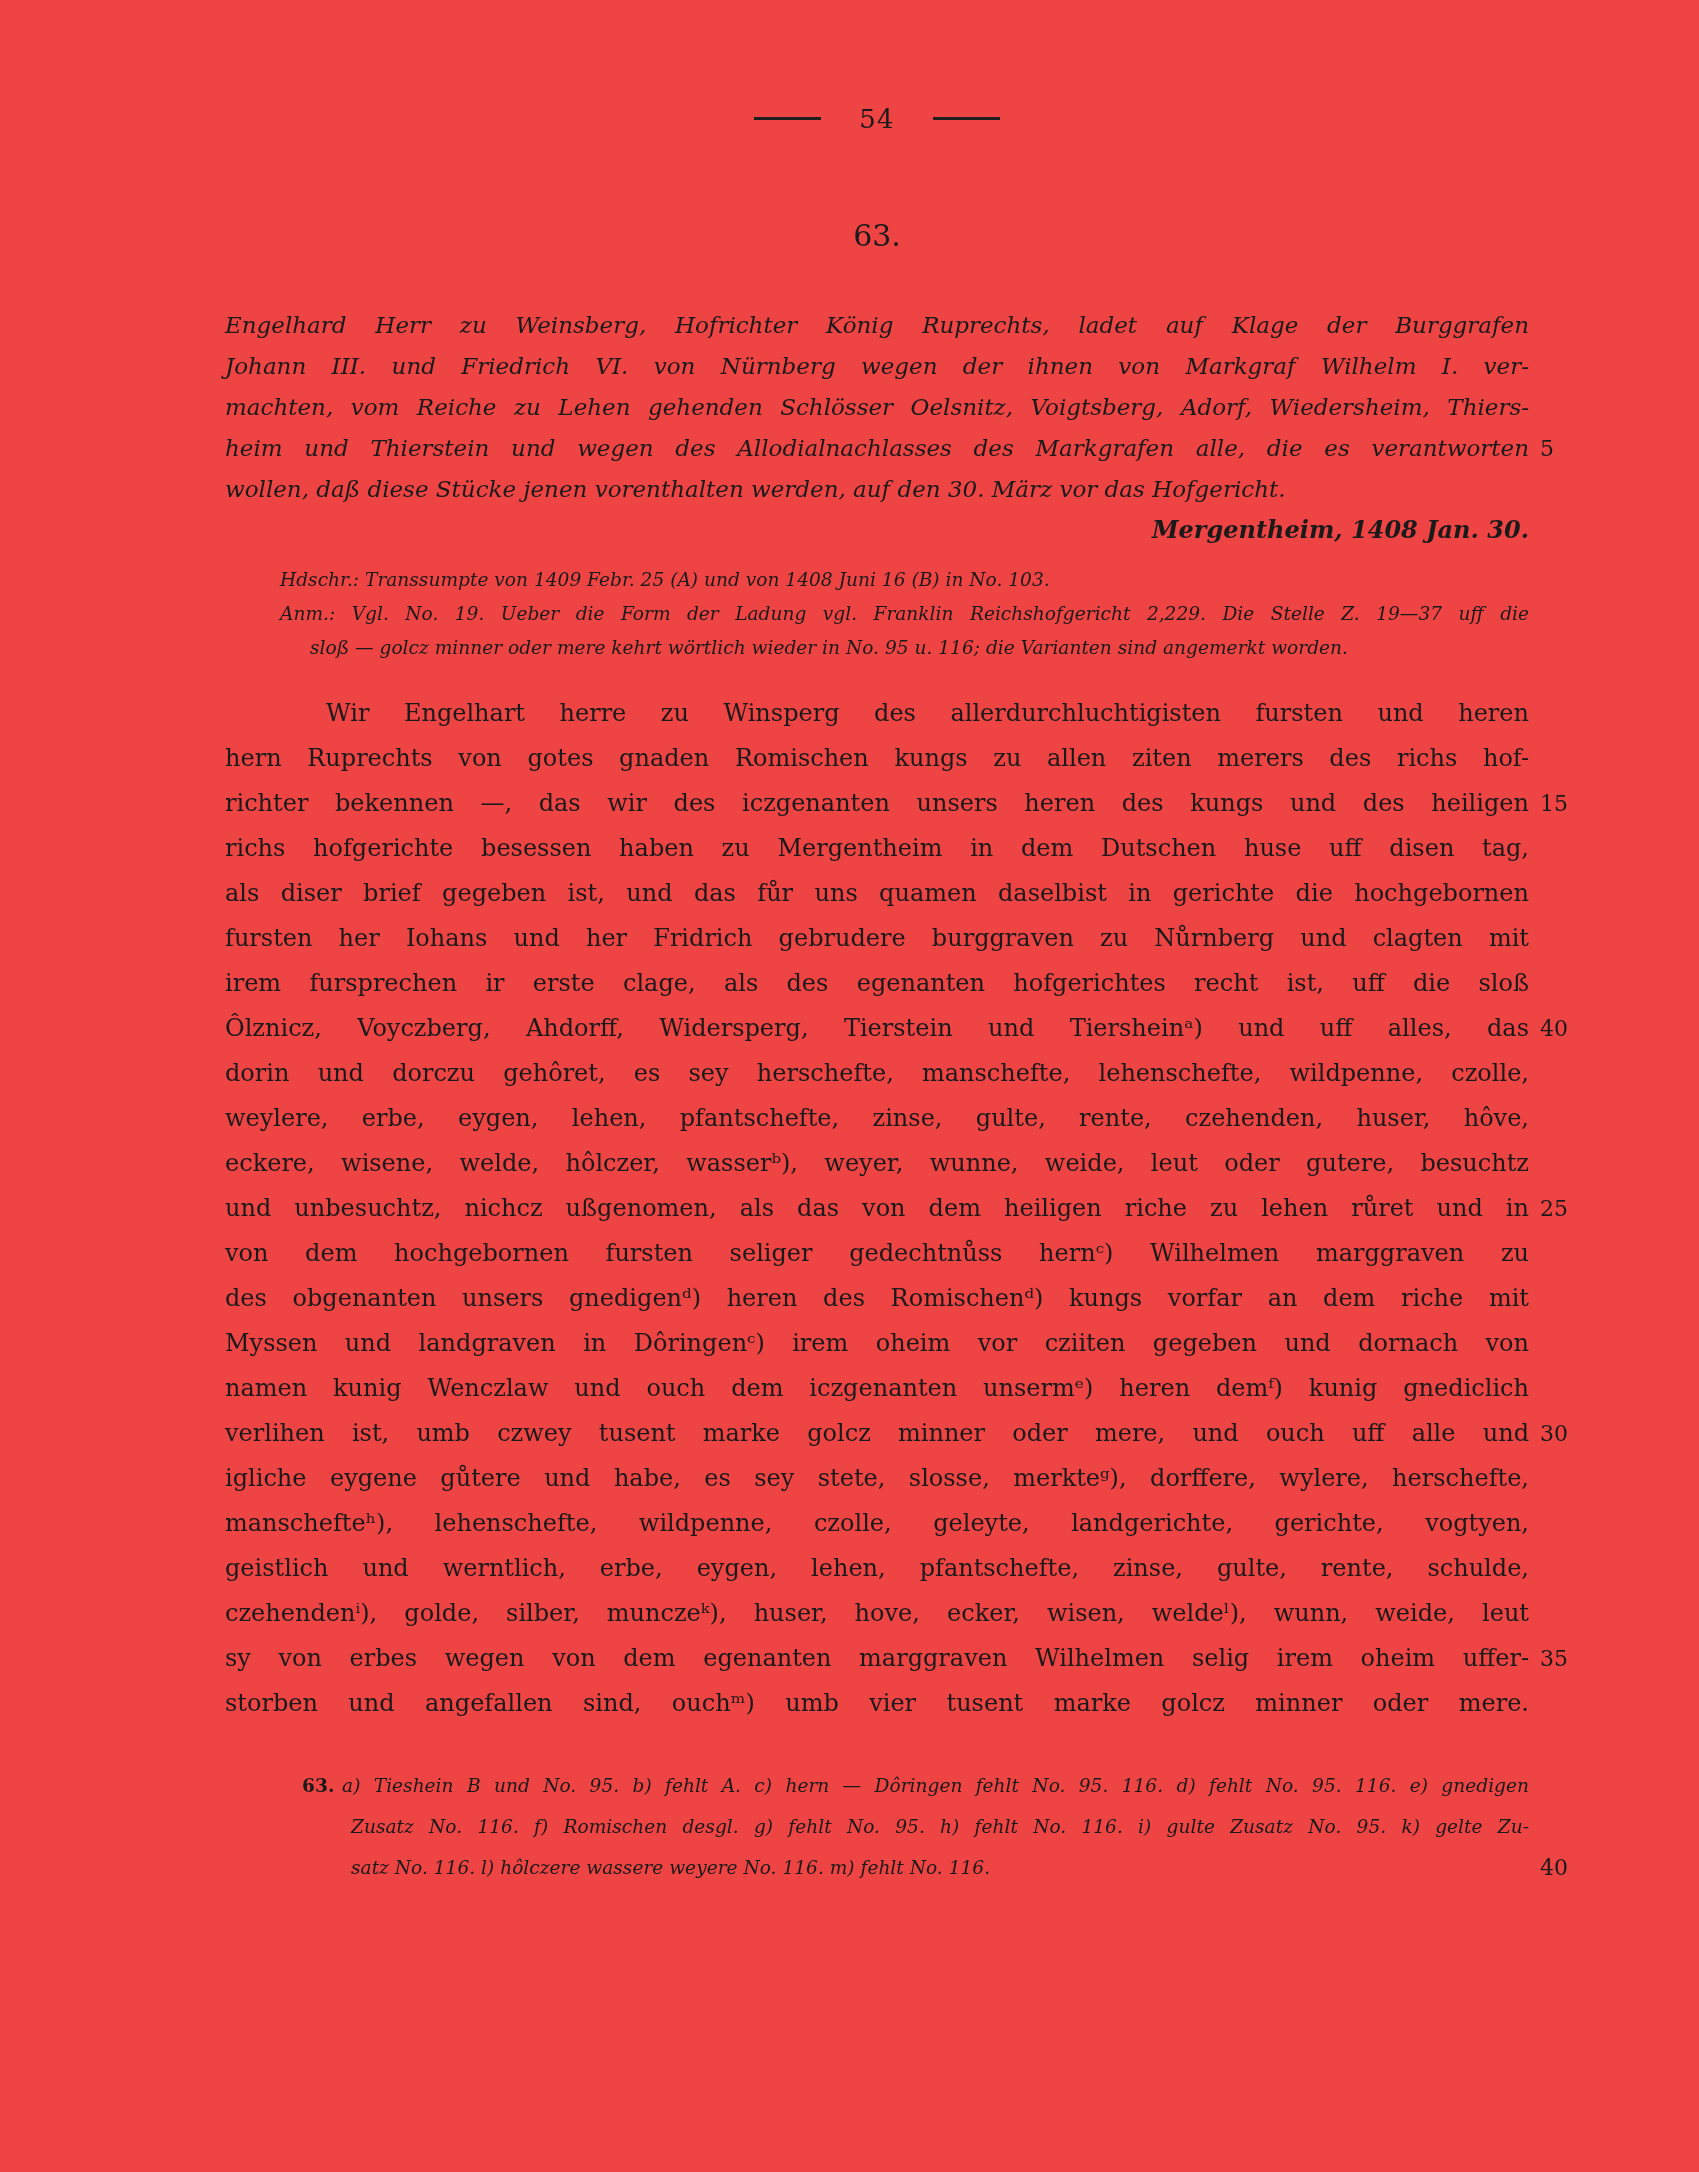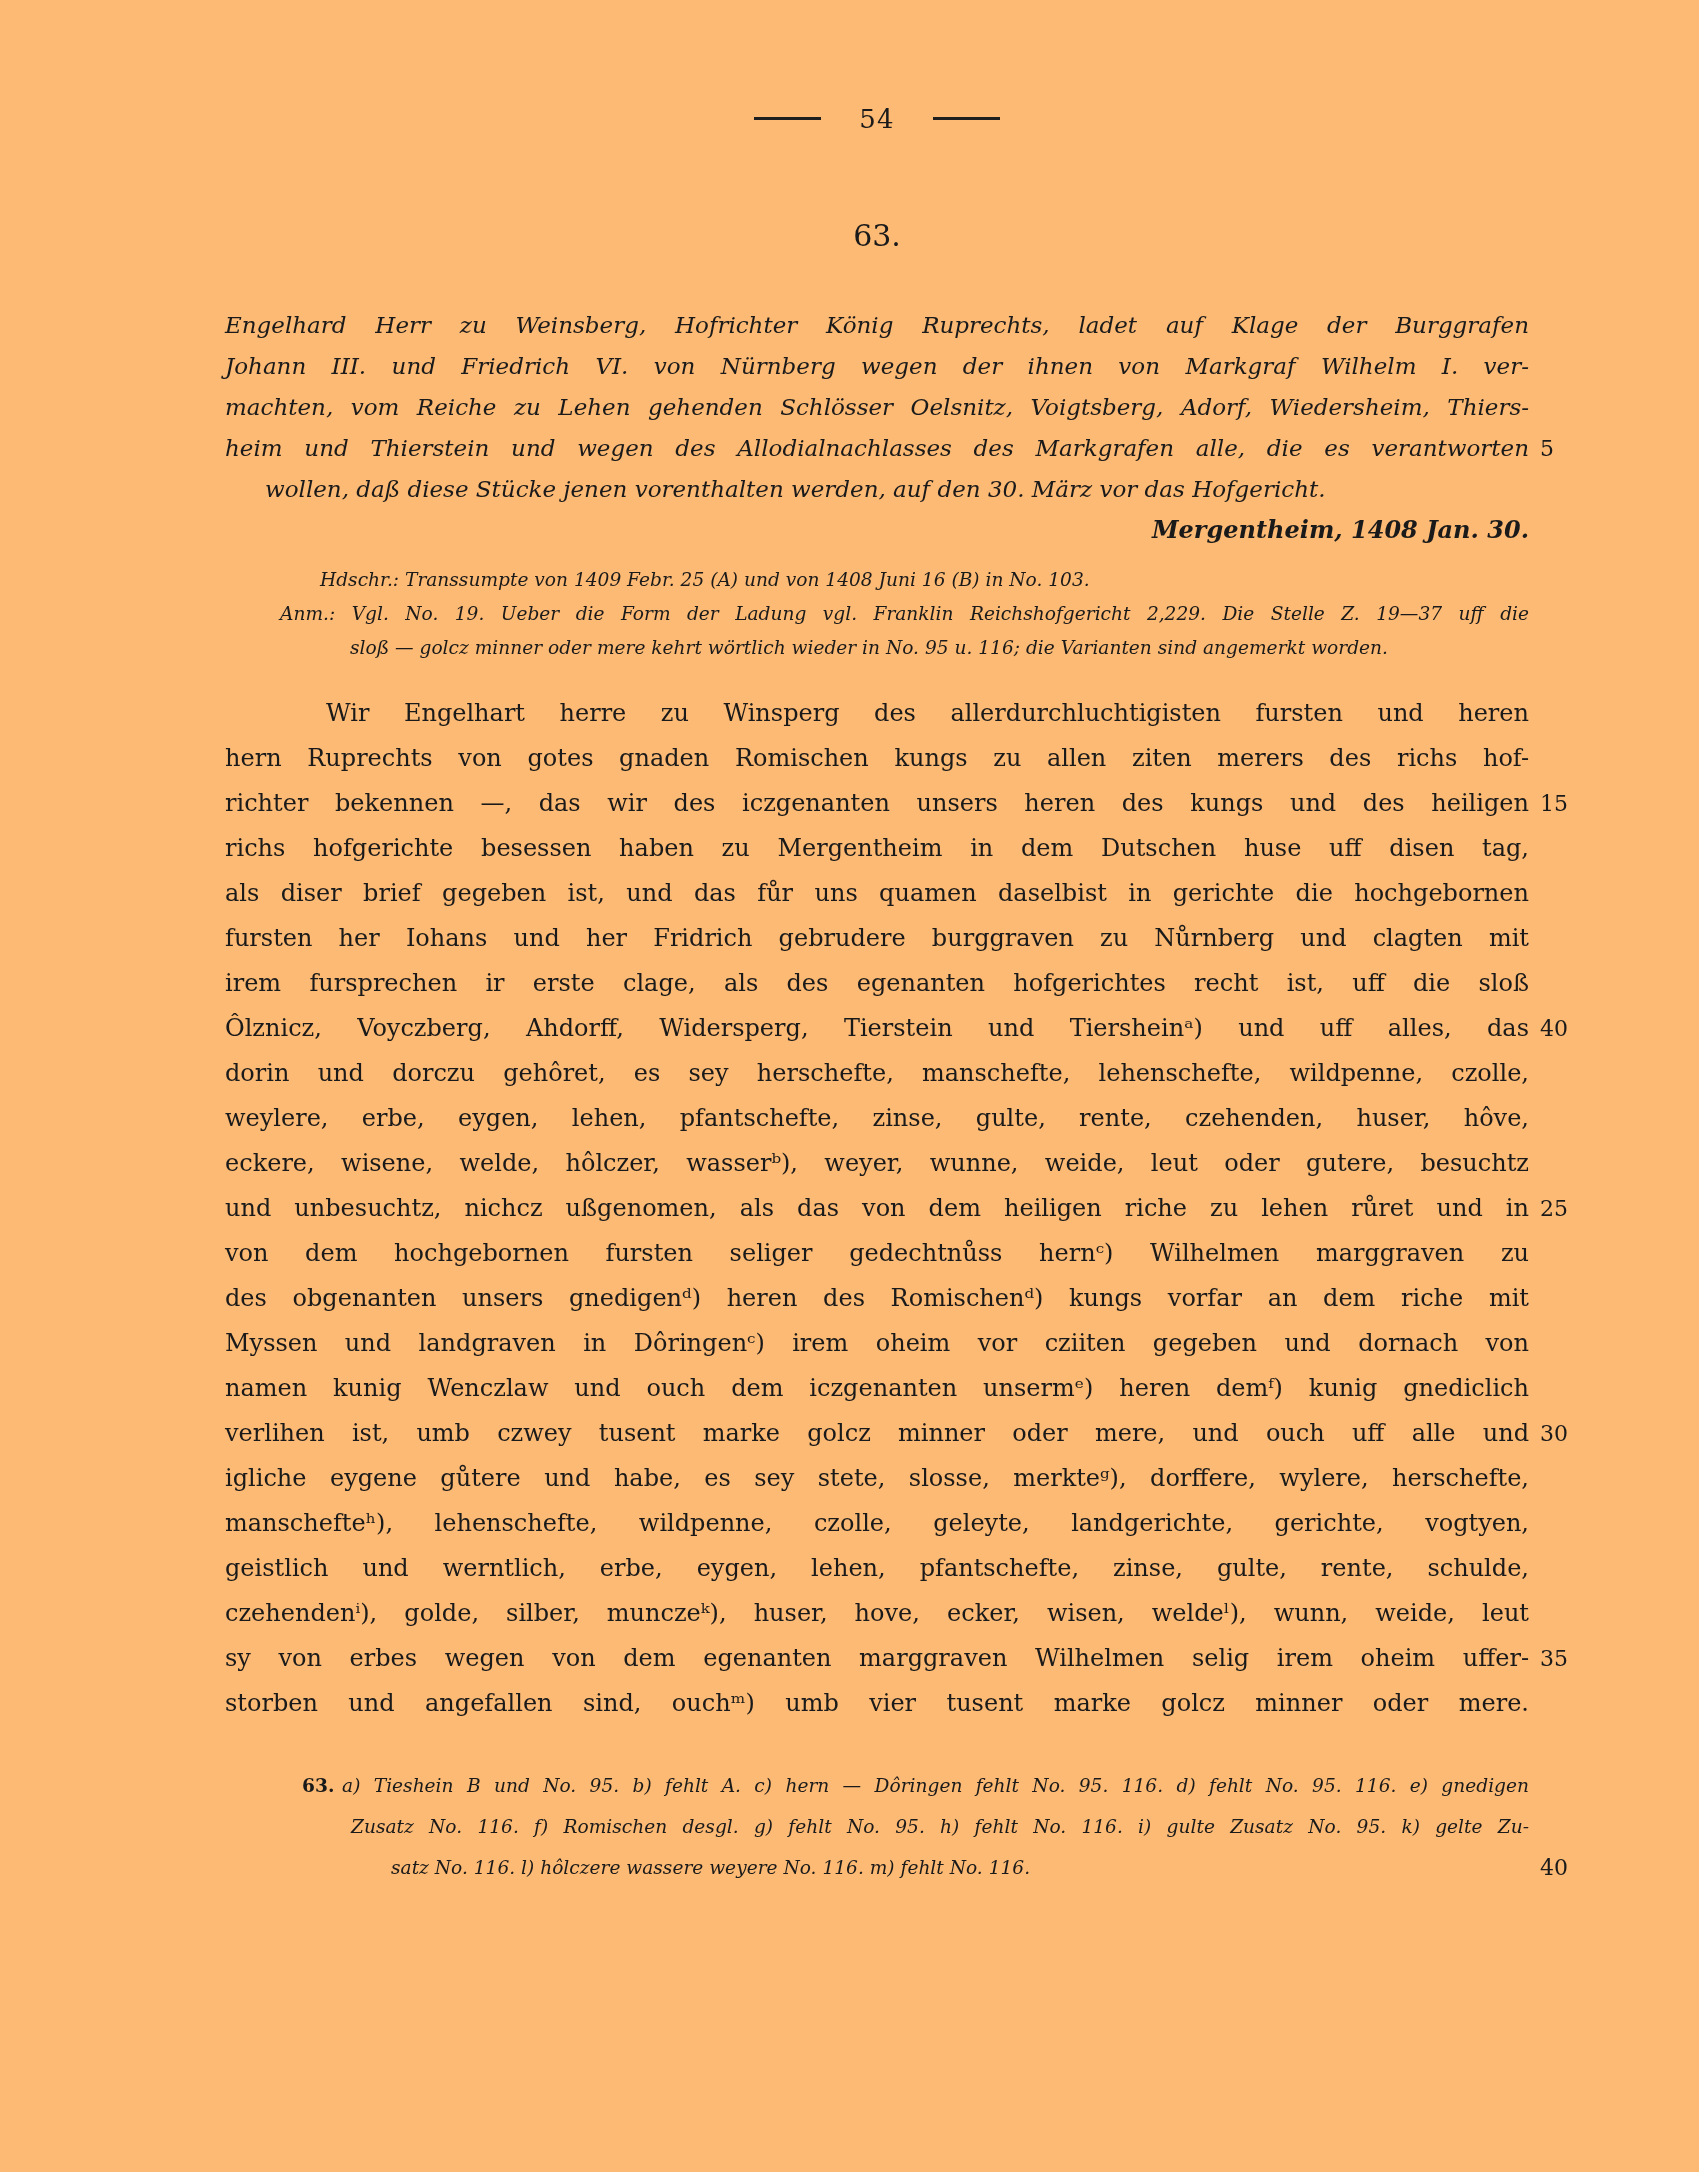--- a/index.html
+++ b/index.html
@@ -5,21 +5,21 @@
   html, body { margin: 0; padding: 0; }
   body {
     background: #b9b6ae;
     font-family: "DejaVu Serif", "Liberation Serif", serif;
   }
   .page {
     position: relative;
     width: 1700px;
     height: 2172px;
     margin: 0 auto;
-    background: #fdba74;
+    background: #ef4444;
     color: #1a1a1a;
     overflow: hidden;
   }
   .content {
     position: relative;
     margin-left: 225px;
     width: 1304px;
     padding-top: 101px;
   }
   
@@ -46,21 +46,21 @@
     text-align: center;
     font-size: 30px;
     margin-bottom: 52px;
   }
   
   .line {
     position: relative;
     text-align: justify;
   }
   .j   { text-align-last: justify; }
-  .end { text-align-last: left; margin-left: 40px; }
+  .end { text-align-last: left; }
   .mn {
     position: absolute;
     right: -64px;
     top: 0;
     width: 53px;
     text-align: left;
     font-style: normal;
     font-weight: normal;
     font-size: 22px;
     color: #1a1a1a;

